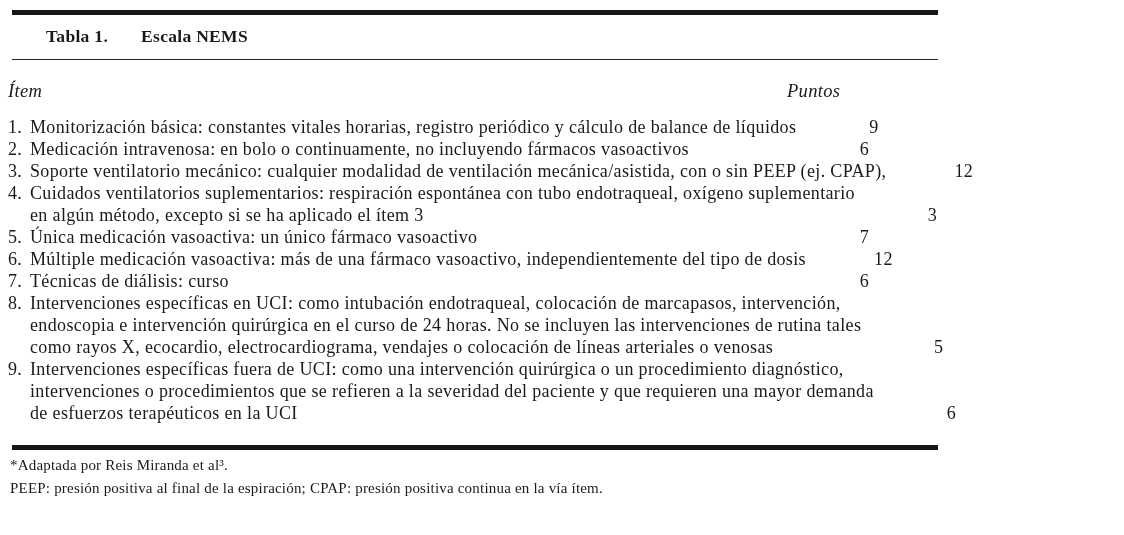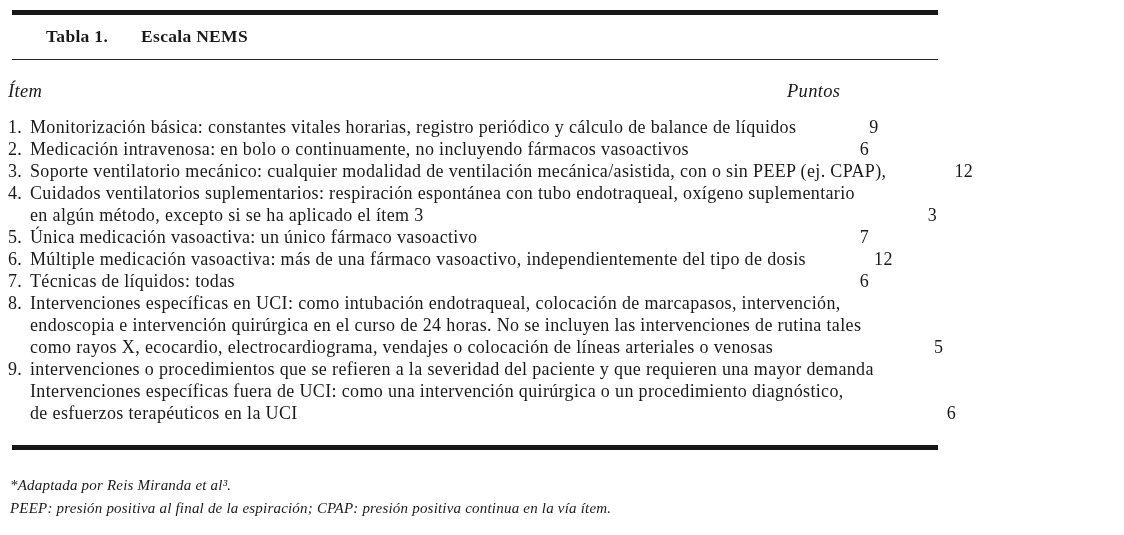--- a/index.html
+++ b/index.html
@@ -55,26 +55,25 @@
   .item-num { flex: 0 0 22px; }
   .item-lines { flex: 1 1 auto; }
   .item-line { white-space: nowrap; }
   .item-points {
     flex: 0 0 155px;
     text-align: center;
     align-self: flex-end;
   }
   .rule-bottom { margin-top: 21px; }
   .footnotes {
-    margin-top: 24px;
+    margin-top: 4px;
     padding-left: 2px;
     font-size: 15px;
     line-height: 23px;
     letter-spacing: 0.2px;
-    font-style: italic;
   }
 </style>
 </head>
 <body>
 
 <div class="page">
 
   <div class="rule-thick"></div>
 
   <div class="title-row">
@@ -128,38 +127,38 @@
       <div class="item-row">
         <div class="item-num">6.</div>
         <div class="item-lines">
           <div class="item-line">Múltiple medicación vasoactiva: más de una fármaco vasoactivo, independientemente del tipo de dosis</div>
         </div>
         <div class="item-points">12</div>
       </div>
       <div class="item-row">
         <div class="item-num">7.</div>
         <div class="item-lines">
-          <div class="item-line">Técnicas de líquidos: todas</div>
+          <div class="item-line">Técnicas de diálisis: curso</div>
         </div>
         <div class="item-points">6</div>
       </div>
       <div class="item-row">
         <div class="item-num">8.</div>
         <div class="item-lines">
           <div class="item-line">Intervenciones específicas en UCI: como intubación endotraqueal, colocación de marcapasos, intervención,</div>
           <div class="item-line">endoscopia e intervención quirúrgica en el curso de 24 horas. No se incluyen las intervenciones de rutina tales</div>
           <div class="item-line">como rayos X, ecocardio, electrocardiograma, vendajes o colocación de líneas arteriales o venosas</div>
         </div>
         <div class="item-points">5</div>
       </div>
       <div class="item-row">
         <div class="item-num">9.</div>
         <div class="item-lines">
+          <div class="item-line">Intervenciones específicas fuera de UCI: como una intervención quirúrgica o un procedimiento diagnóstico,</div>
           <div class="item-line">intervenciones o procedimientos que se refieren a la severidad del paciente y que requieren una mayor demanda</div>
-          <div class="item-line">Intervenciones específicas fuera de UCI: como una intervención quirúrgica o un procedimiento diagnóstico,</div>
           <div class="item-line">de esfuerzos terapéuticos en la UCI</div>
         </div>
         <div class="item-points">6</div>
       </div>
     </div>
 
   <div class="rule-thick rule-bottom"></div>
 
   <div class="footnotes">
       <div class="footnote-line">*Adaptada por Reis Miranda et al³.</div>

